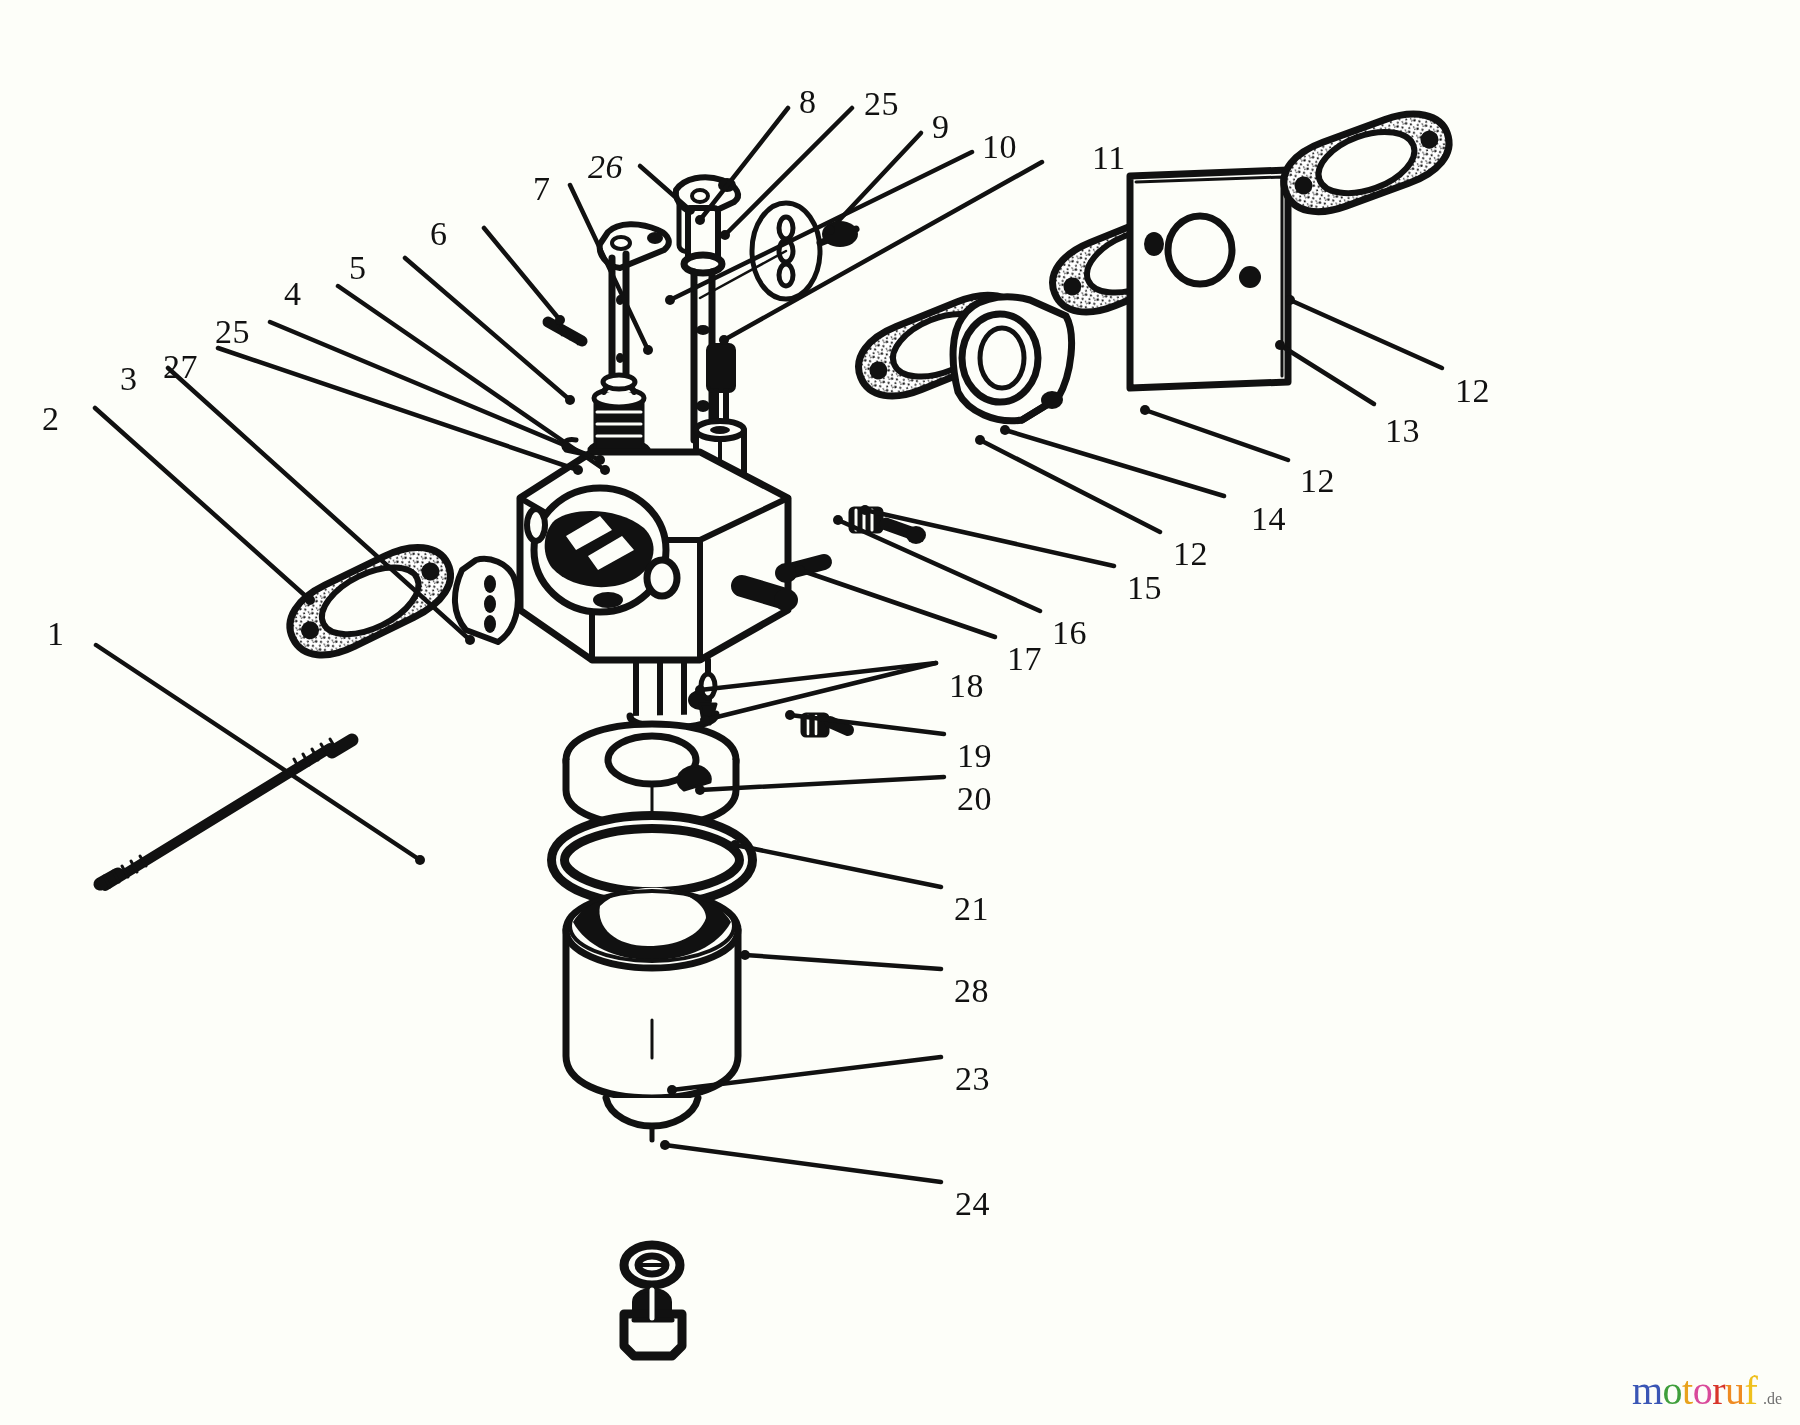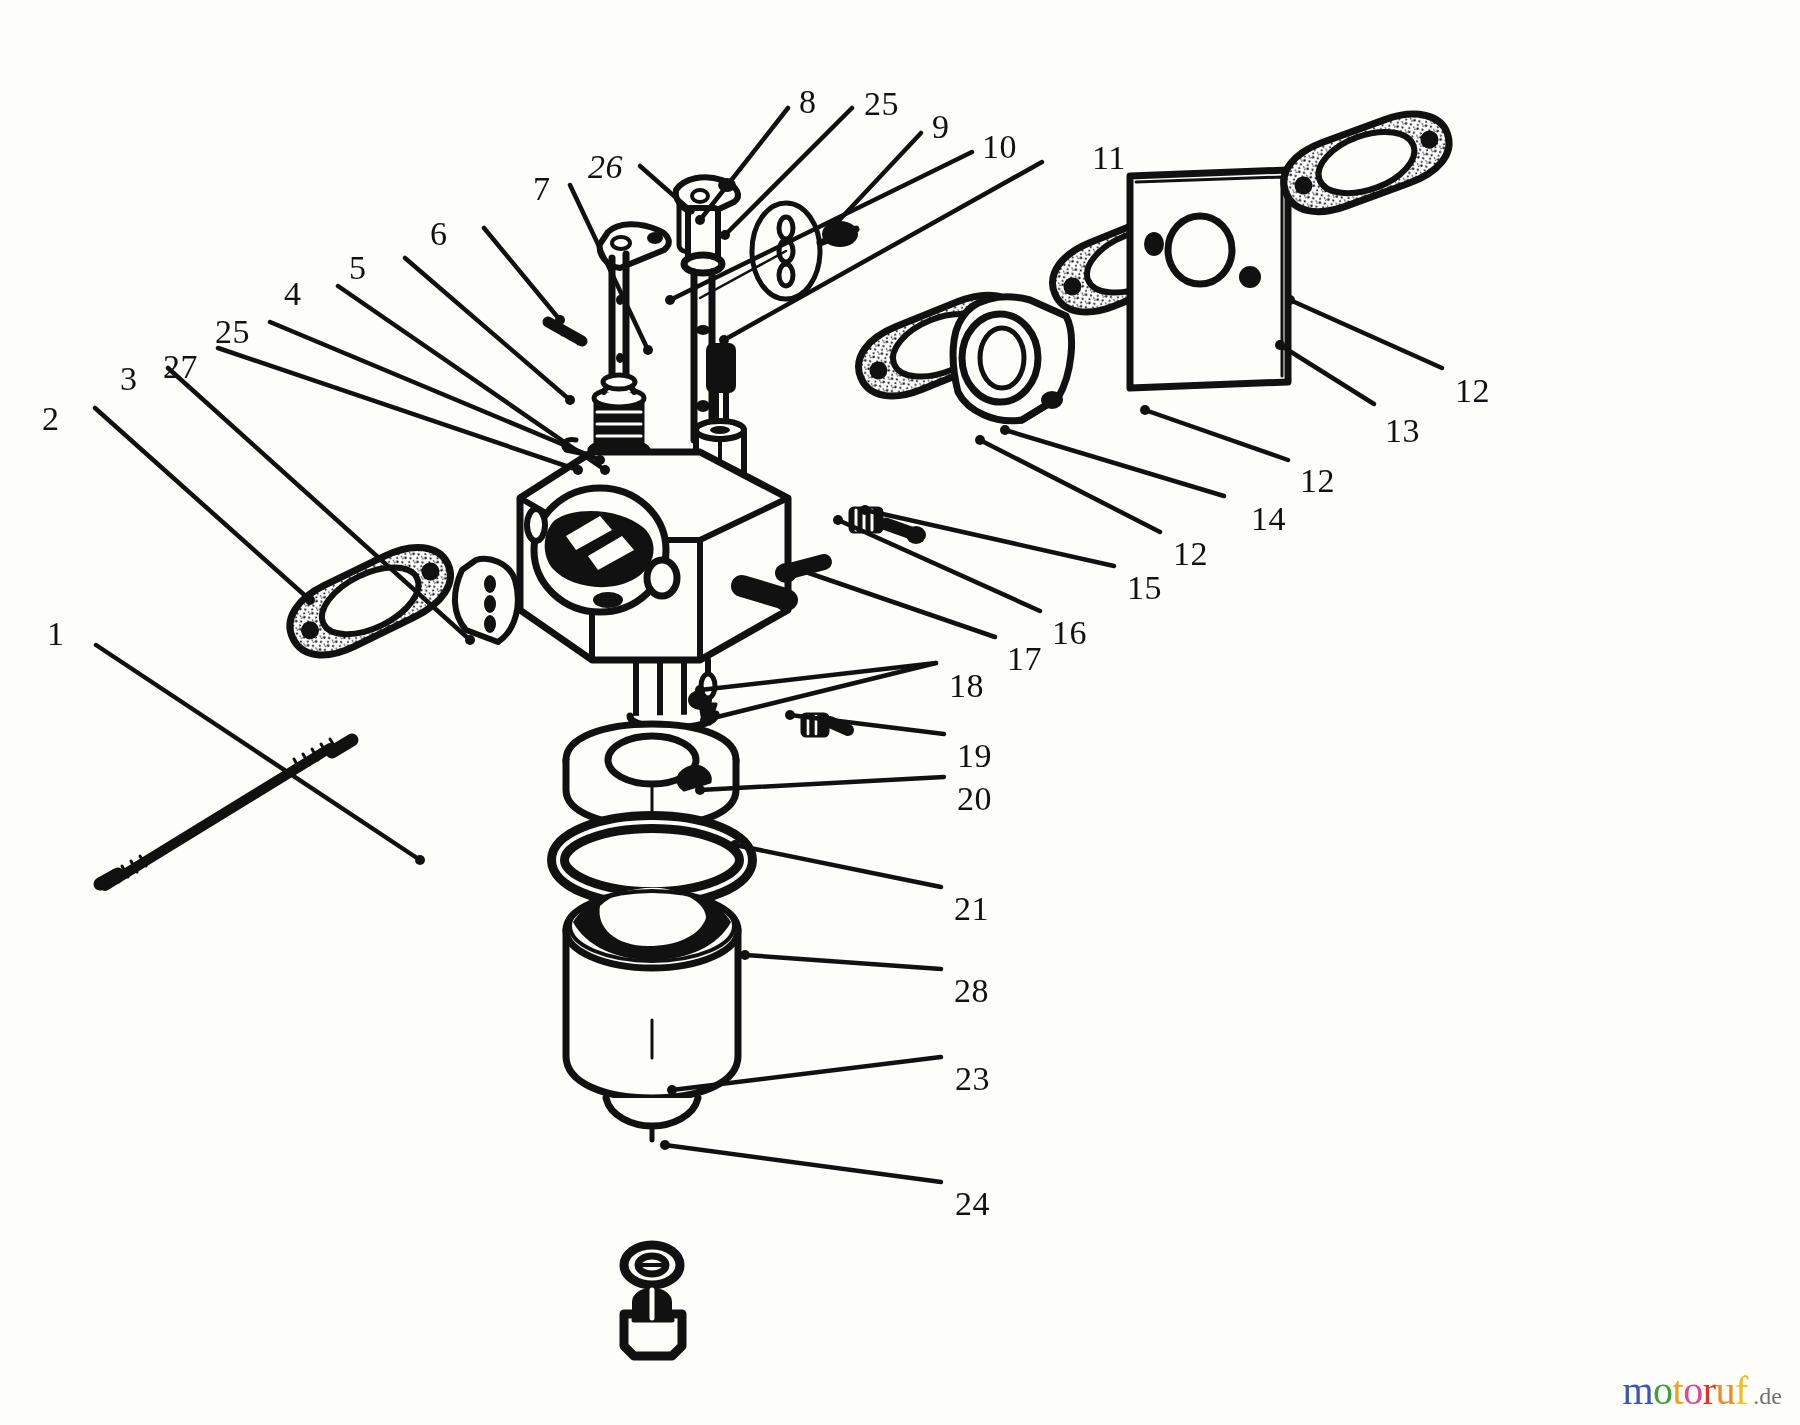--- a/index.html
+++ b/index.html
@@ -43,21 +43,21 @@
   }
   #watermark .wm-l { display: inline-block; }
   #watermark .wm-dot {
     font-size: 18px;
     vertical-align: super;
     position: relative;
     left: -6px;
     top: -2px;
   }
   #watermark .wm-tld {
-    font-size: 24px;
+    font-size: 16px;
     color: #6f6f6f;
     letter-spacing: 0;
   }
 </style>
 </head>
 <body>
 
 <div id="page">
 
   <svg id="diagram-svg" viewBox="0 0 1800 1425">

